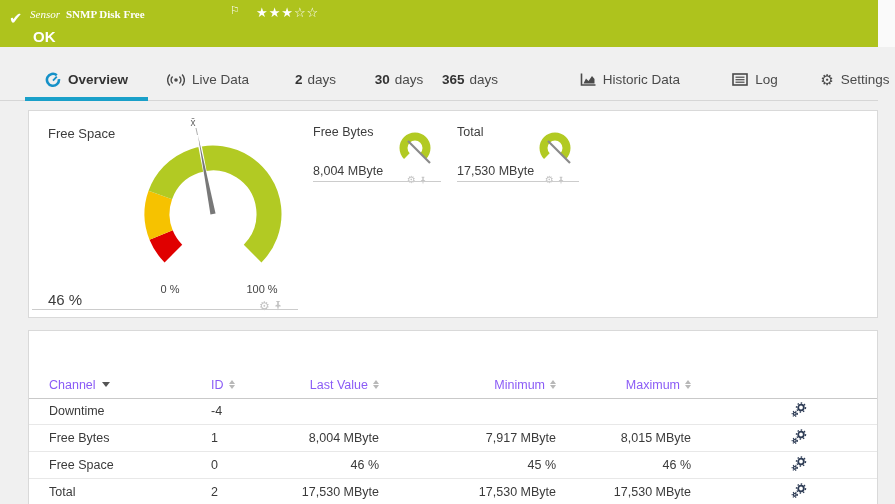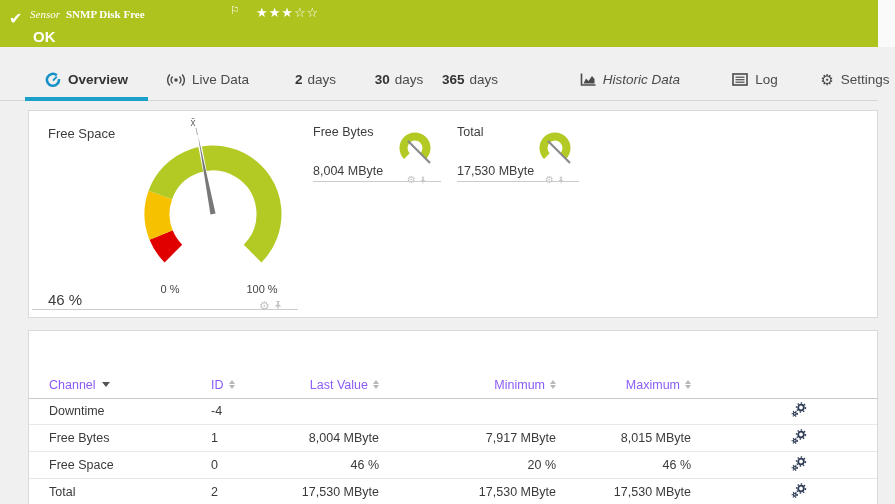--- a/index.html
+++ b/index.html
@@ -102,21 +102,21 @@
       <span>days</span>
     </div>
     <div class="tab" style="left:360px;width:78px;">
       <span class="num">30</span>
       <span>days</span>
     </div>
     <div class="tab" style="left:422px;width:96px;">
       <span class="num">365</span>
       <span>days</span>
     </div>
-    <div class="tab" style="left:565px;width:130px;font-style:italic;">
+    <div class="tab" style="left:565px;width:130px;">
       <span class="ticon">
         <svg width="16" height="14" viewBox="0 0 16 14">
             <path d="M1.5 0.5 V12 H15.5" fill="none" stroke="#4a4a4a" stroke-width="1.6"></path>
             <path d="M3.5 10.5 L6 5.5 L8.5 8 L12 3 L14.5 6 V10.5 Z" fill="#4a4a4a"></path>
           </svg>
       </span>
       <span>Historic Data</span>
     </div>
     <div class="tab" style="left:718px;width:74px;">
       <span class="ticon">
@@ -260,21 +260,21 @@
               <circle cx="10" cy="5.5" r="4.5" fill="none" stroke="#2e3c55" stroke-width="1.4" stroke-dasharray="1.5 1.9"></circle>
               <circle cx="3.8" cy="11.8" r="1.4" fill="none" stroke="#2e3c55" stroke-width="1.4"></circle>
               <circle cx="3.8" cy="11.8" r="2.6" fill="none" stroke="#2e3c55" stroke-width="1.1" stroke-dasharray="1.1 1.4"></circle>
             </svg>
           </span></div>
     </div>
     <div class="trow" style="top:121px;">
       <div class="col-channel">Free Space</div>
       <div class="col-id">0</div>
       <div class="col-last">46 %</div>
-      <div class="col-min">20 %</div>
+      <div class="col-min">45 %</div>
       <div class="col-max">46 %</div>
       <div class="col-actions"><span class="chan-gears">
             <svg width="16" height="16" viewBox="0 0 16 16">
               <circle cx="10" cy="5.5" r="2.8" fill="none" stroke="#2e3c55" stroke-width="1.8"></circle>
               <circle cx="10" cy="5.5" r="4.5" fill="none" stroke="#2e3c55" stroke-width="1.4" stroke-dasharray="1.5 1.9"></circle>
               <circle cx="3.8" cy="11.8" r="1.4" fill="none" stroke="#2e3c55" stroke-width="1.4"></circle>
               <circle cx="3.8" cy="11.8" r="2.6" fill="none" stroke="#2e3c55" stroke-width="1.1" stroke-dasharray="1.1 1.4"></circle>
             </svg>
           </span></div>
     </div>

